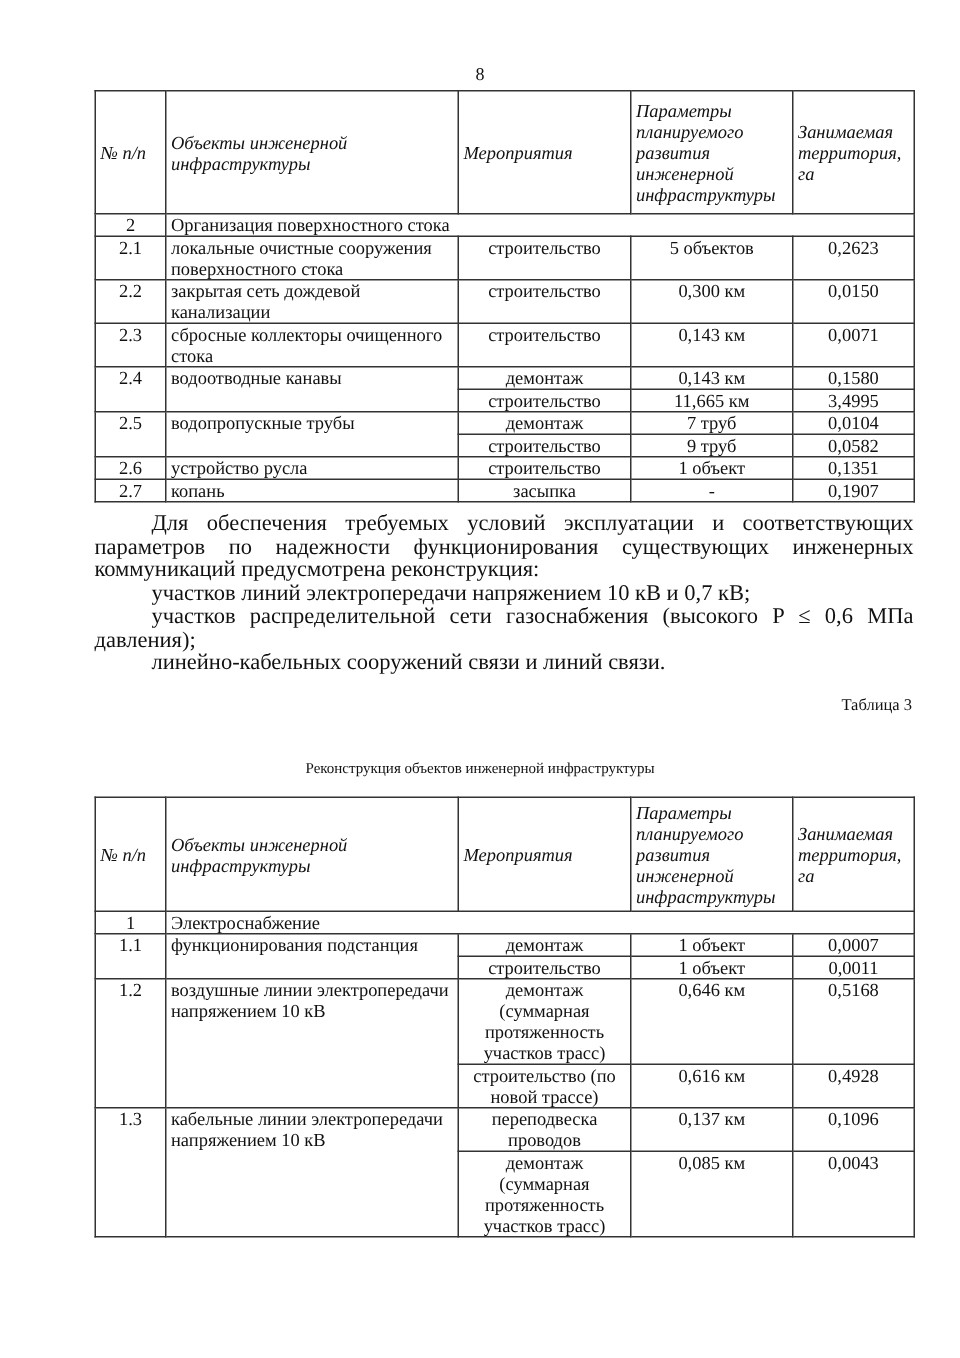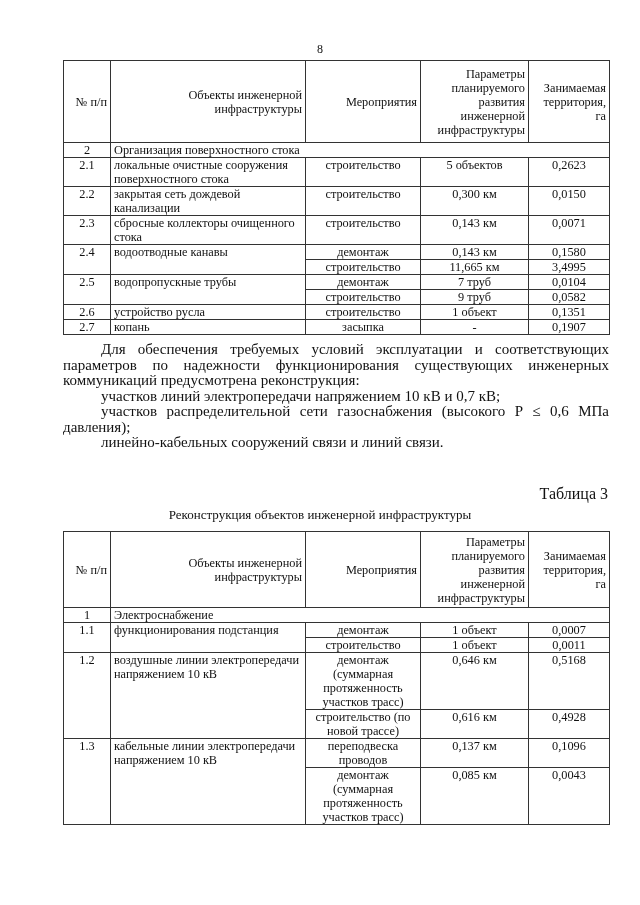--- a/index.html
+++ b/index.html
@@ -1,29 +1,29 @@
 <!DOCTYPE html>
 <html><head>
 <meta charset="utf-8">
 <style>
   html, body { margin:0; padding:0; background:#fff; }
   body { width:640px; height:905px; position:relative; overflow:hidden;
          font-family:"Liberation Serif","DejaVu Serif",serif; color:#111; font-size:12.3px; }
   .page-num { position:absolute; top:42px; left:0; width:640px; text-align:center; font-size:12px; }
   table { position:absolute; left:63px; width:546px; border-collapse:collapse; table-layout:fixed; }
   td, th { border:1px solid #333; padding:0 3px; vertical-align:top; font-weight:normal; line-height:14px; }
-  th { vertical-align:middle; text-align:right; }
+  th { vertical-align:middle; text-align:left;font-style:italic; }
   .c { text-align:center; }
   .l { text-align:left; }
   col.c1 { width:47px; } col.c2 { width:195px; } col.c3 { width:115px; } col.c4 { width:108px; } col.c5 { width:81px; }
   .para { position:absolute; left:63px; width:546px; line-height:15.5px; text-align:justify; font-size:15px; }
   .para p { margin:0; }
   .ind { text-indent:38px; }
-  .tbl-label { position:absolute; right:32px; top:485px; font-size:16px; }
-  .tbl-title { position:absolute; left:0; width:640px; top:507px; text-align:center; font-size:13px; }
+  .tbl-label { position:absolute; right:32px; top:464px; font-size:11px; }
+  .tbl-title { position:absolute; left:0; width:640px; top:507px; text-align:center; font-size:10px; }
 </style>
 </head>
 <body>
 
 <div class="page-num">8</div>
 
 <table style="top:60px;">
   <colgroup>
       <col class="c1">
       <col class="c2">

